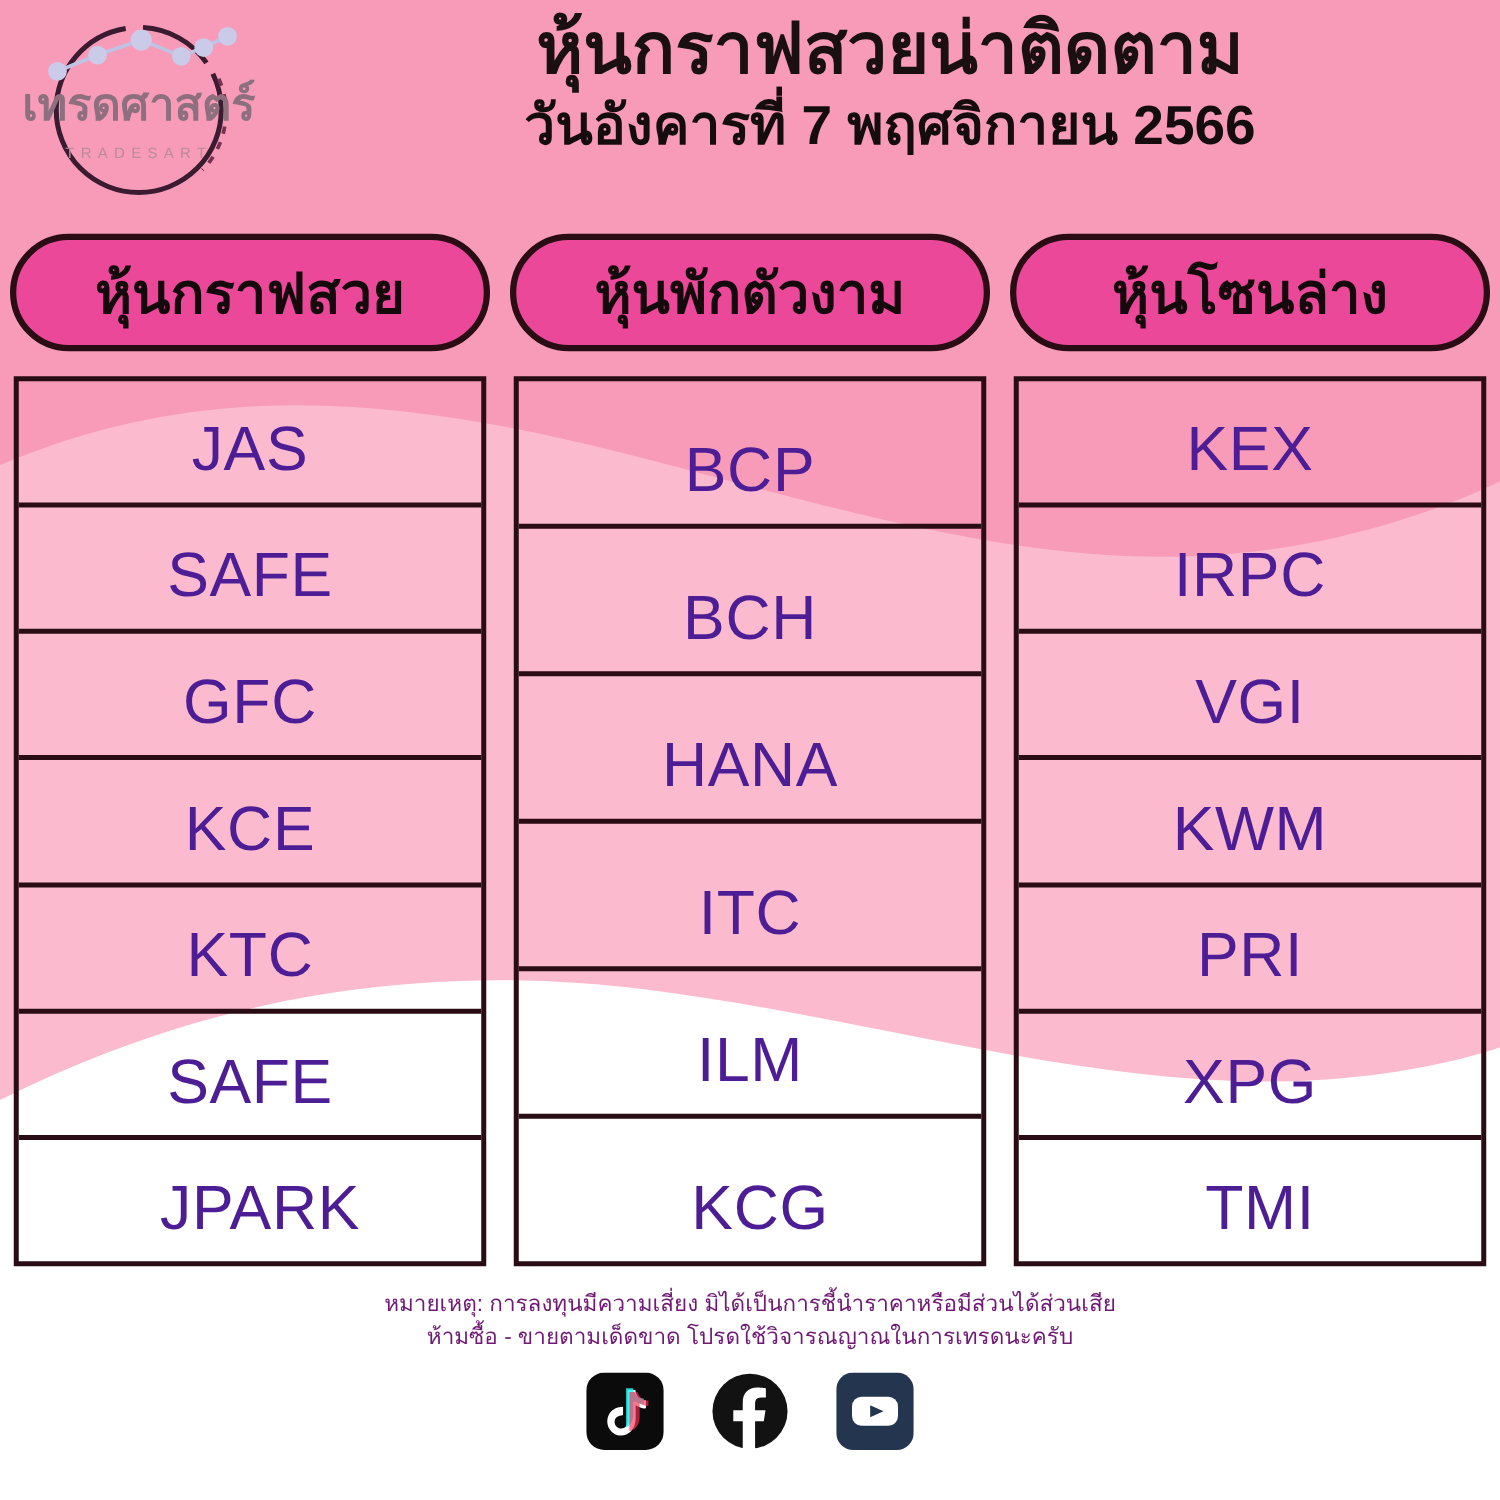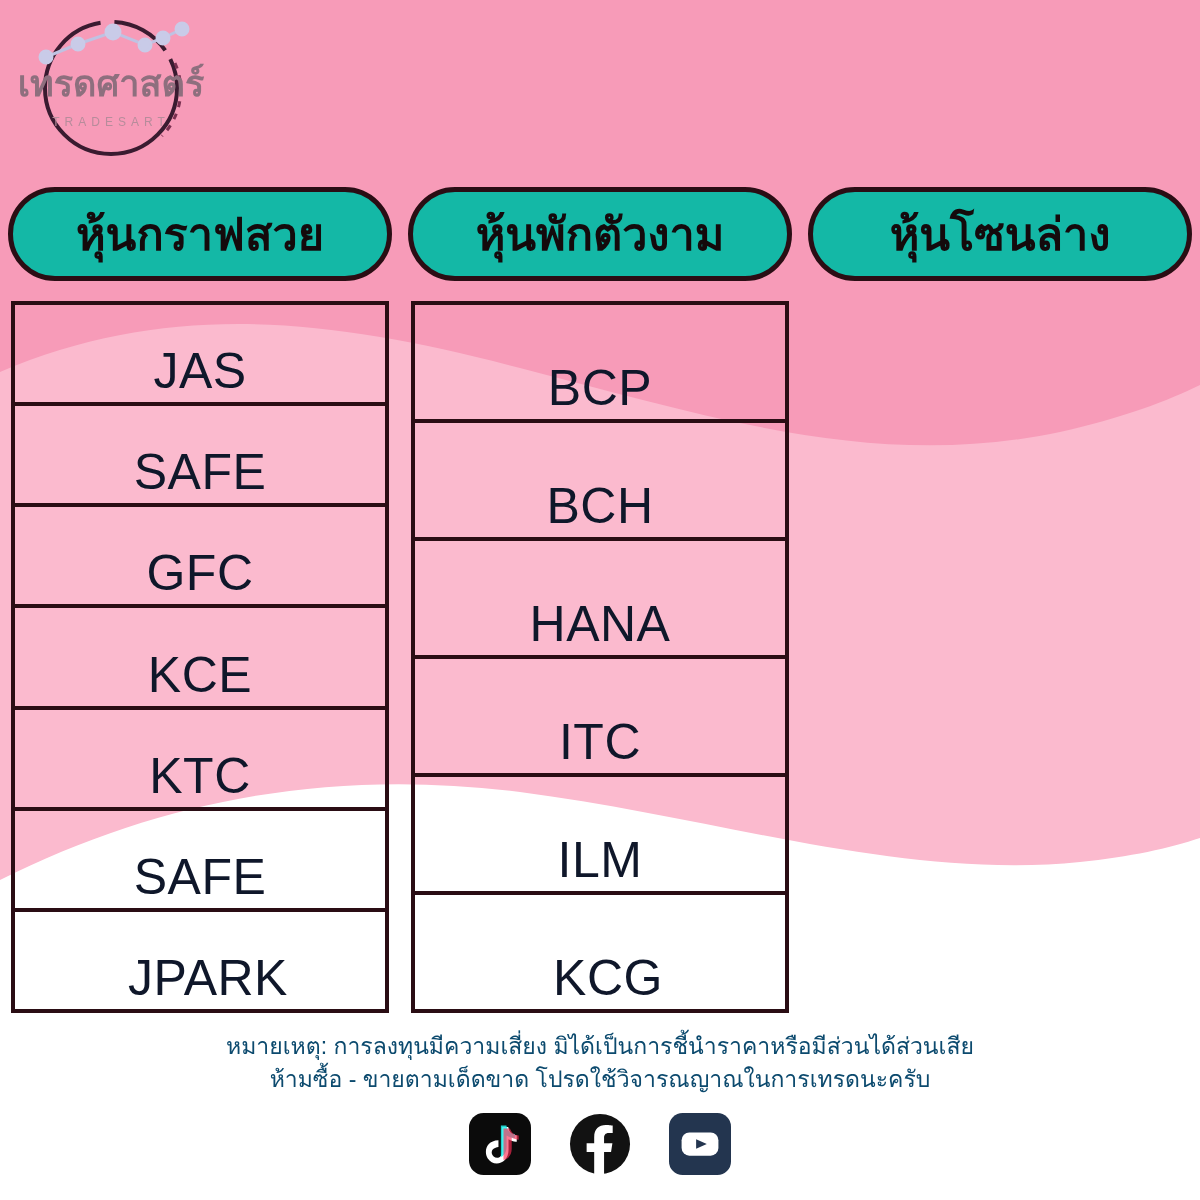--- a/index.html
+++ b/index.html
@@ -78,21 +78,21 @@
   .pill-cell {
     width: 400px;
     display: flex;
     align-items: center;
     justify-content: center;
   }
   .pill {
     width: 384px;
     height: 94px;
     border-radius: 52px;
-    background: #14b8a6;
+    background: #ec4899;
     border: 5px solid #2A0D14;
     display: flex;
     align-items: center;
     justify-content: center;
     box-sizing: border-box;
   }
   .pill-label {
     font-family: "Liberation Serif", serif;
     font-size: 45px;
     font-weight: bold;
@@ -133,39 +133,39 @@
     position: relative;
   }
   .stock-cell:last-child {
     border-bottom: none;
     margin-left: 16px;
   }
   .stock-label {
     font-family: "Liberation Sans", sans-serif;
     font-size: 50px;
     font-weight: 400;
-    color: #0f172a;
+    color: #4c1d95;
     line-height: 1;
-    padding-bottom: 6px;
+    padding-bottom: 18px;
     letter-spacing: 0.5px;
   }
 
   
   #footer {
     position: absolute;
     left: 0;
     top: 1030px;
     width: 1200px;
     z-index: 3;
     text-align: center;
   }
   .disclaimer-line {
     font-family: "Liberation Sans", sans-serif;
-    font-size: 23px;
-    color: #0c4a6e;
+    font-size: 18px;
+    color: #701a75;
     line-height: 1.45;
     white-space: nowrap;
   }
   #social-row {
     margin-top: 16px;
     display: flex;
     justify-content: center;
     align-items: center;
     gap: 38px;
   }
@@ -202,20 +202,24 @@
       <circle cx="66" cy="36" r="6"></circle>
       <circle cx="101" cy="24" r="7"></circle>
       <circle cx="133" cy="37" r="6"></circle>
       <circle cx="151" cy="30" r="6"></circle>
       <circle cx="170" cy="21" r="6"></circle>
     </g>
     <text x="99" y="88" text-anchor="middle" font-family="Liberation Serif, serif" font-size="36" font-weight="bold" fill="#8E6F7E">เทรดศาสตร์</text>
     <text x="99" y="118" text-anchor="middle" font-family="Liberation Sans, sans-serif" font-size="12" letter-spacing="5" fill="#B78C9B">TRADESART</text>
   </svg>
 
+  <div id="title-block">
+    <div id="main-title">หุ้นกราฟสวยน่าติดตาม</div>
+    <div id="sub-title">วันอังคารที่ 7 พฤศจิกายน 2566</div>
+  </div>
 </div>
 
 <div id="pill-row">
   <div class="pill-cell">
     <div class="pill">
       <span class="pill-label">หุ้นกราฟสวย</span>
     </div>
   </div>
   <div class="pill-cell">
     <div class="pill">
@@ -273,20 +277,45 @@
         </div>
       <div class="stock-cell">
           <span class="stock-label">ILM</span>
         </div>
       <div class="stock-cell">
           <span class="stock-label">KCG</span>
         </div>
     </div>
   </div>
 
+  <div class="col-wrap">
+    <div class="stock-table">
+      <div class="stock-cell">
+          <span class="stock-label">KEX</span>
+        </div>
+      <div class="stock-cell">
+          <span class="stock-label">IRPC</span>
+        </div>
+      <div class="stock-cell">
+          <span class="stock-label">VGI</span>
+        </div>
+      <div class="stock-cell">
+          <span class="stock-label">KWM</span>
+        </div>
+      <div class="stock-cell">
+          <span class="stock-label">PRI</span>
+        </div>
+      <div class="stock-cell">
+          <span class="stock-label">XPG</span>
+        </div>
+      <div class="stock-cell">
+          <span class="stock-label">TMI</span>
+        </div>
+    </div>
+  </div>
 
 </div>
 
 <div id="footer">
   <div class="disclaimer-line">หมายเหตุ: การลงทุนมีความเสี่ยง มิได้เป็นการชี้นำราคาหรือมีส่วนได้ส่วนเสีย</div>
   <div class="disclaimer-line">ห้ามซื้อ - ขายตามเด็ดขาด โปรดใช้วิจารณญาณในการเทรดนะครับ</div>
 
   <div id="social-row">
 
     <svg class="social-icon" viewBox="0 0 64 64">

